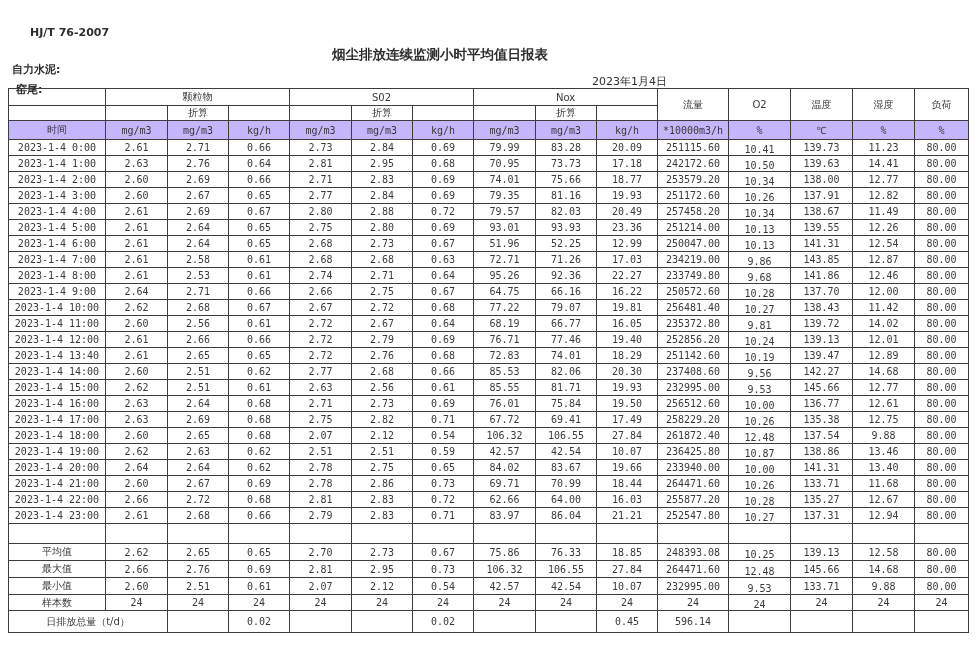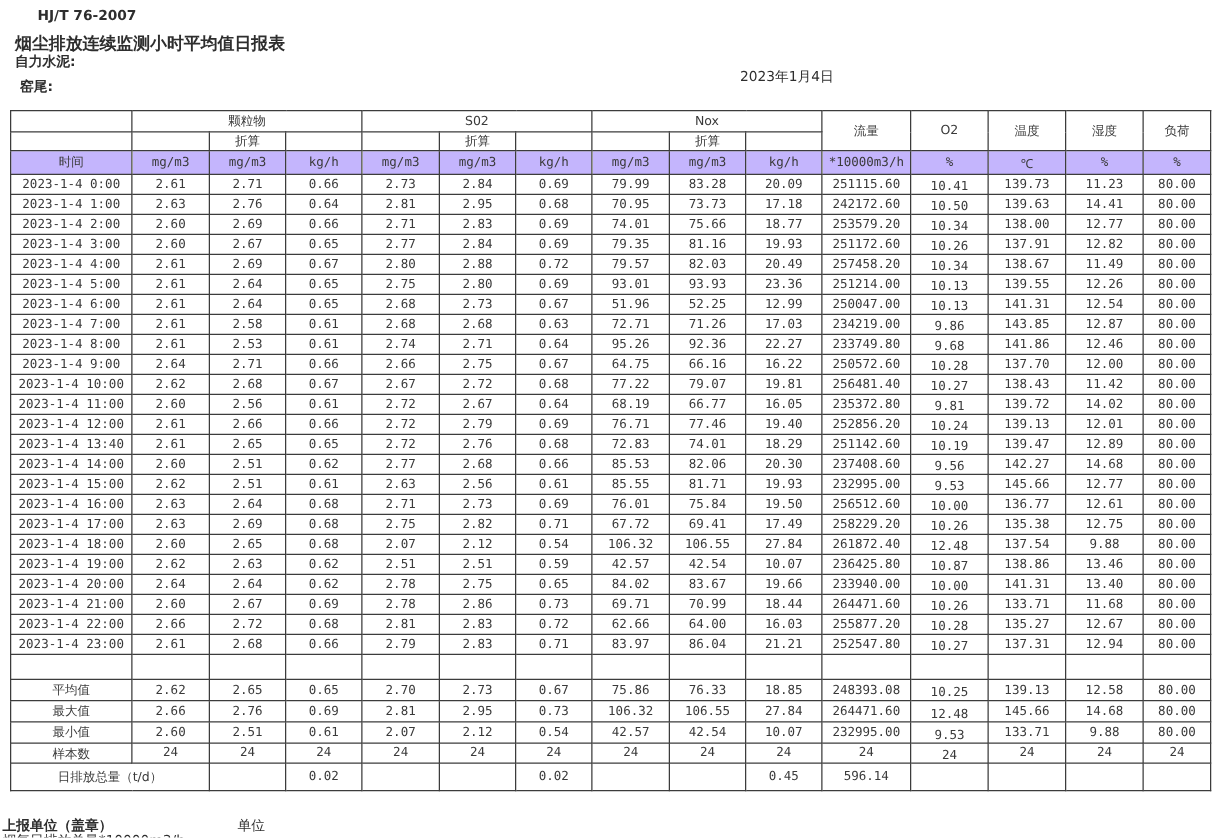--- a/index.html
+++ b/index.html
@@ -1,20 +1,20 @@
 <!DOCTYPE html>
 <html><head>
 <meta charset="utf-8">
 <style>
   html,body{margin:0;padding:0;background:#ffffff;}
   body{width:976px;height:670px;position:relative;overflow:hidden;
        font-family:"DejaVu Sans","Liberation Sans",sans-serif;color:#2e2e2e;}
-  .abs{position:absolute;white-space:nowrap;}
+  .abs{position:absolute;white-space:nowrap;margin-top:20px;}
   .std-no{left:30px;top:6px;font-size:11px;font-weight:bold;}
-  .title{left:0;top:26px;width:880px;text-align:left;font-size:13.5px;font-weight:bold;padding-left:12px;}
+  .title{left:0;top:26px;width:880px;text-align:center;font-size:13.5px;font-weight:bold;}
   .company{left:12px;top:42px;font-size:11px;font-weight:bold;}
   .loc{left:16px;top:62px;font-size:11px;font-weight:bold;}
   .rdate{left:592px;top:54px;font-size:11px;}
   .f1{left:2px;top:665px;font-size:11px;}
   .f2{left:2px;top:653px;font-size:11px;font-weight:bold;}
   .f3{left:190px;top:653px;font-size:11px;}
 
   table.report{position:absolute;left:8px;top:88px;width:960px;
     border-collapse:collapse;table-layout:fixed;
     font-family:"DejaVu Sans Mono","Liberation Mono",monospace;font-size:10px;color:#3a3a3a;}

